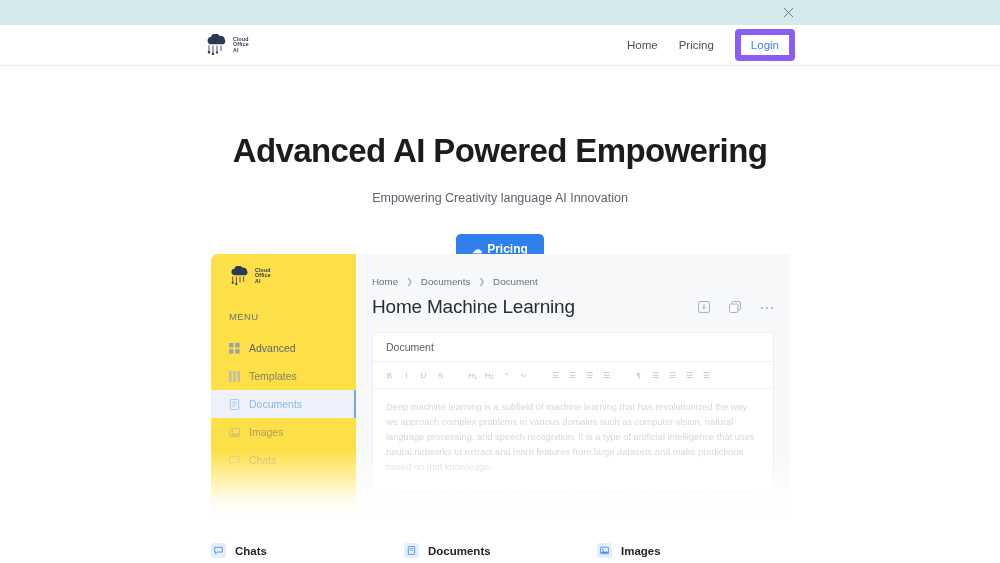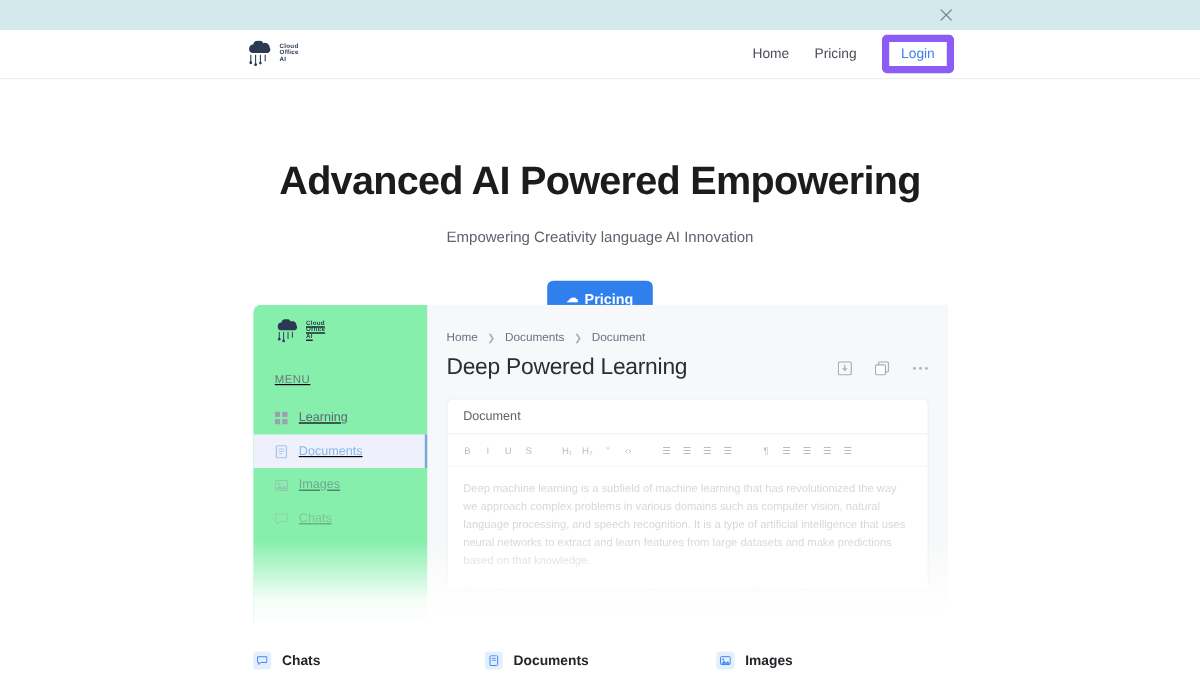--- a/index.html
+++ b/index.html
@@ -120,24 +120,23 @@
     width:579px;
     height:266px;
     border-radius:7px 7px 0 0;
     background:#f7f8f9;
     display:flex;
     box-shadow:0 1px 10px rgba(20,30,50,.10);
     overflow:hidden;
   }
   .app-sidebar {
     width:145px;
-    background:#86efac;
+    background:#fde047;
     flex:none;
     padding-top:12px;
-    text-decoration:underline;
   }
   .app-logo {
     display:flex; align-items:center; gap:4px;
     padding-left:18px;
     margin-bottom:25px;
   }
   .app-logo .logo-mark { width:22px; height:20px; }
   .menu-label {
     font-size:9.5px;
     color:#6c737d;
@@ -329,23 +328,33 @@
 
       <div class="menu-item" style="opacity:1">
         <span class="mi-icon">
           <svg width="11" height="11" viewBox="0 0 11 11">
               <rect x="0" y="0" width="4.4" height="4.4" fill="#9aa1ac"></rect>
               <rect x="6.2" y="0" width="4.4" height="4.4" fill="#9aa1ac"></rect>
               <rect x="0" y="6.2" width="4.4" height="4.4" fill="#9aa1ac"></rect>
               <rect x="6.2" y="6.2" width="4.4" height="4.4" fill="#9aa1ac"></rect>
             </svg>
         </span>
-        <span>Learning</span>
-      </div>
-
+        <span>Advanced</span>
+      </div>
+
+      <div class="menu-item" style="opacity:.78">
+        <span class="mi-icon">
+          <svg width="11" height="11" viewBox="0 0 11 11">
+              <rect x="0" y="0" width="2.6" height="11" fill="#b1b7c0"></rect>
+              <rect x="4.2" y="0" width="2.6" height="11" fill="#b1b7c0"></rect>
+              <rect x="8.4" y="0" width="2.6" height="11" fill="#b1b7c0"></rect>
+            </svg>
+        </span>
+        <span>Templates</span>
+      </div>
 
       <div class="menu-item active">
         <span class="mi-icon">
           <svg width="11" height="11" viewBox="0 0 11 11">
               <rect x="1.3" y="0.4" width="8.4" height="10.2" rx="1" fill="none" stroke="#9fc4ea" stroke-width="1"></rect>
               <path d="M3.3 3.2h4.4 M3.3 5.2h4.4 M3.3 7.2h2.8" stroke="#9fc4ea" stroke-width=".8"></path>
             </svg>
         </span>
         <span>Documents</span>
       </div>
@@ -374,21 +383,21 @@
     <div class="app-main">
       <div class="breadcrumb">
         <span>Home</span>
         <span class="sep">❯</span>
         <span>Documents</span>
         <span class="sep">❯</span>
         <span>Document</span>
       </div>
 
       <div class="doc-head">
-        <div class="doc-title">Deep Powered Learning</div>
+        <div class="doc-title">Home Machine Learning</div>
         <div class="doc-actions">
           <span class="act">
             <svg width="12" height="12" viewBox="0 0 12 12">
                 <rect x="0.6" y="0.6" width="10.8" height="10.8" rx="1.4" fill="none" stroke="#a8aeb7" stroke-width="1"></rect>
                 <path d="M6 3v4.4 M4.2 5.8L6 7.6l1.8-1.8" stroke="#a8aeb7" stroke-width="1" fill="none"></path>
               </svg>
           </span>
           <span class="act">
             <svg width="12" height="12" viewBox="0 0 12 12">
                 <rect x="3.1" y="0.6" width="8.3" height="8.3" rx="1.2" fill="none" stroke="#a8aeb7" stroke-width="1"></rect>

